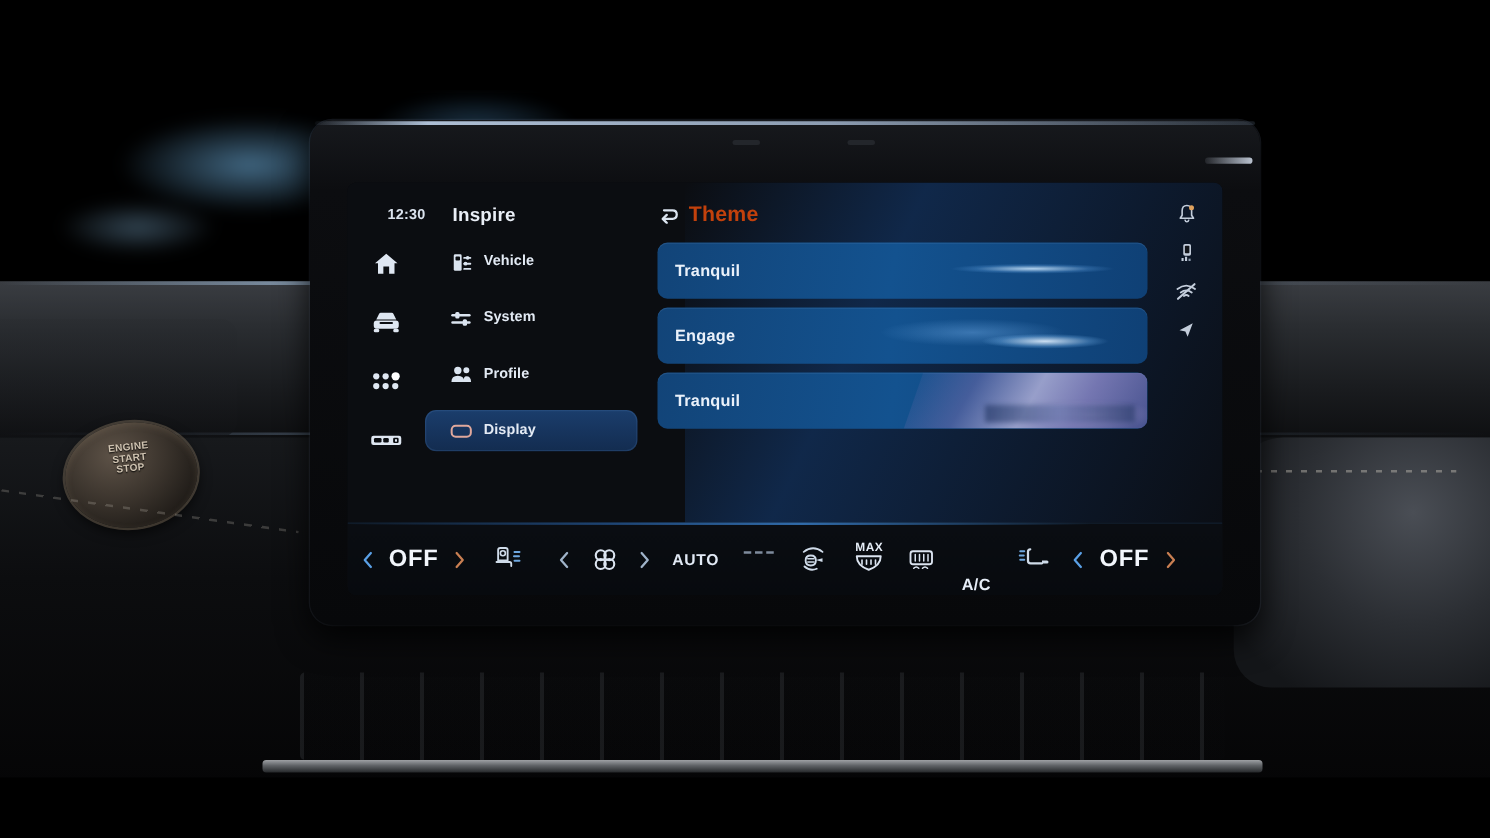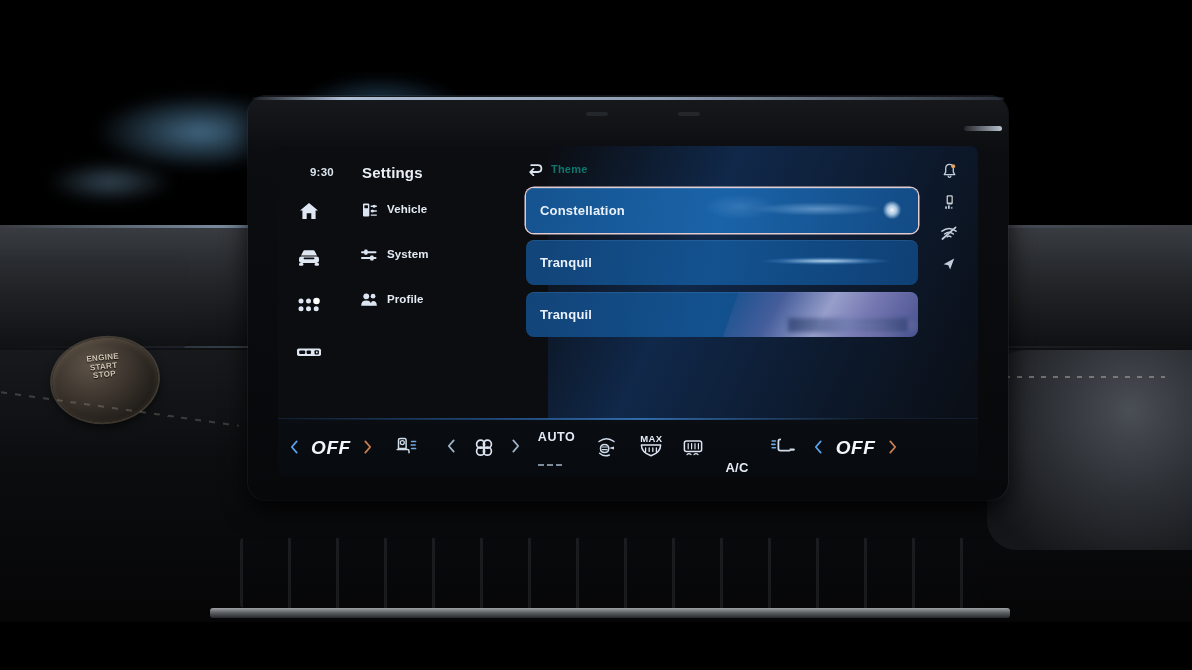--- a/index.html
+++ b/index.html
@@ -164,21 +164,21 @@
     box-shadow:inset 0 0 0 1px rgba(90,140,200,.18);
   }
   .set-item.two-line { height:36px; margin-bottom:0; }
 
   
   .theme-panel {
     position:absolute; left:242px; top:0; width:398px; height:272px; z-index:3; padding-top:16px;
   }
   .theme-head { display:flex; align-items:center; gap:8px; margin-bottom:12px; padding-left:6px; }
   .theme-head .back { width:17px; height:14px; display:flex; align-items:center; }
-  .theme-head .t { font-size:11px; font-weight:bold; color:#0f766e; letter-spacing:.2px; }
+  .theme-head .t { font-size:17px; font-weight:bold; color:#c2410c; letter-spacing:.2px; }
   .theme-list { display:flex; flex-direction:column; gap:7px; padding-left:6px; }
   .theme-row {
     position:relative; height:45px; border-radius:8px; overflow:hidden;
     display:flex; align-items:center;
     background:linear-gradient(100deg,#124478 0%,#13528f 48%,#0f4075 100%);
     box-shadow:inset 0 1px 0 rgba(160,200,245,.12);
   }
   .theme-row .name {
     position:relative; z-index:3; margin-left:14px;
     font-size:13px; font-weight:bold; color:#eaf1fa; letter-spacing:.2px;
@@ -226,26 +226,26 @@
   .climate {
     position:relative; flex:0 0 58px; height:58px; width:700px;
     background:linear-gradient(180deg,#0a0d12 0%,#070a0e 100%);
     display:flex; align-items:center; z-index:4;
     border-top:1px solid rgba(40,70,110,.35);
   }
   .climate:before {
     content:""; position:absolute; left:0; top:-1px; width:700px; height:2px;
     background:linear-gradient(90deg, rgba(30,80,150,0) 0%, rgba(45,110,190,.5) 30%, rgba(60,135,215,.75) 52%, rgba(30,80,150,0) 85%);
   }
-  .cl-grp { display:flex; align-items:flex-start;font-style:italic; }
+  .cl-grp { display:flex; align-items:center; }
   .cl-btn { display:flex; align-items:center; justify-content:center; cursor:default; }
   .chev { width:16px; height:20px; display:flex; align-items:center; justify-content:center; }
   .temp { font-size:19px; font-weight:bold; color:#f2f6fc; letter-spacing:.6px; }
   .cl-ico { width:26px; height:24px; display:flex; align-items:center; justify-content:center; }
-  .auto-wrap { display:flex; flex-direction:column; align-items:flex-start; gap:20px; }
+  .auto-wrap { display:flex; flex-direction:row; align-items:flex-start; gap:20px; }
   .auto-t { font-size:12.5px; font-weight:bold; color:#e2eaf5; letter-spacing:.6px; }
   .auto-dash { display:flex; gap:3px; }
   .auto-dash i { display:block; width:6px; height:2px; background:#7e8b9c; }
   .maxd { display:flex; flex-direction:column; align-items:center; }
   .maxd .mt { font-size:9.5px; font-weight:bold; color:#e6edf7; letter-spacing:.4px; margin-bottom:-1px; }
   .ac { font-size:13px; font-weight:bold; color:#e6edf7; letter-spacing:.3px;margin-top:40px; }
 </style>
 </head>
 <body>
 
@@ -314,22 +314,22 @@
             <rect x="2" y="3.5" width="24" height="7.5" rx="1.8" fill="#dfe7f2"></rect>
             <rect x="4.2" y="5.4" width="6" height="3.6" rx="1" fill="#0b0d11"></rect>
             <rect x="11.6" y="5.4" width="4.4" height="3.6" rx="1" fill="#0b0d11"></rect>
             <rect x="19.5" y="5.2" width="4.4" height="4.2" rx="1" fill="#0b0d11"></rect>
             <rect x="21" y="6.4" width="1.6" height="1.9" fill="#dfe7f2"></rect>
           </svg>
         </div>
       </div>
 
       <div class="settings-col">
-        <div class="clock">9:30</div>
-        <div class="set-title">Settings</div>
+        <div class="clock">12:30</div>
+        <div class="set-title">Inspire</div>
 
         <div class="set-list">
 
           <div class="set-item">
             <span class="ico">
               <svg width="17" height="16" viewBox="0 0 17 16">
                 <path d="M2 2.5 Q2 1.4 3.1 1.4 L7.2 1.4 Q8.3 1.4 8.3 2.5 L8.3 13.5 Q8.3 14.6 7.2 14.6 L3.1 14.6 Q2 14.6 2 13.5 Z" fill="#dbe4f0"></path>
                 <rect x="3.4" y="3.2" width="3.6" height="3.1" rx=".7" fill="#0b0d11"></rect>
                 <rect x="9.6" y="3.5" width="6.4" height="1.5" rx=".7" fill="#dbe4f0"></rect>
                 <circle cx="13.1" cy="4.25" r="1.5" fill="#dbe4f0"></circle>
@@ -358,44 +358,52 @@
               <svg width="19" height="15" viewBox="0 0 19 15">
                 <circle cx="6.6" cy="4.2" r="3.1" fill="#dbe4f0"></circle>
                 <path d="M1.2 14 Q1.2 8.6 6.6 8.6 Q12 8.6 12 14 Z" fill="#dbe4f0"></path>
                 <circle cx="13.8" cy="4" r="2.5" fill="#dbe4f0"></circle>
                 <path d="M10.8 14 Q11.4 9 13.8 9 Q17.8 9 17.8 14 Z" fill="#dbe4f0"></path>
               </svg>
             </span>
             <span class="lbl">Profile</span>
           </div>
 
+          <div class="set-item active">
+            <span class="ico">
+              <svg width="19" height="14" viewBox="0 0 19 14">
+                <rect x="1.4" y="2.4" width="16.2" height="9.2" rx="3.4" fill="none" stroke="#e0a89c" stroke-width="1.7"></rect>
+              </svg>
+            </span>
+            <span class="lbl">Display</span>
+          </div>
 
 
         </div>
       </div>
 
       <div class="theme-panel">
         <div class="theme-head">
           <span class="back">
             <svg width="17" height="13" viewBox="0 0 17 13">
               <path d="M5.2 2.2 L12 2.2 Q15.4 2.2 15.4 5.6 Q15.4 9 12 9 L5.2 9" fill="none" stroke="#dbe4f0" stroke-width="1.8" stroke-linecap="round"></path>
               <path d="M7.4 5.9 L4.2 9.1 L7.4 12.3" fill="none" stroke="#dbe4f0" stroke-width="1.8" stroke-linecap="round" stroke-linejoin="round"></path>
             </svg>
           </span>
           <span class="t">Theme</span>
         </div>
 
         <div class="theme-list">
-          <div class="theme-row selected">
-            <div class="art art-constellation"></div>
-            <span class="name">Constellation</span>
-          </div>
           <div class="theme-row">
             <div class="art art-tranquil"></div>
             <span class="name">Tranquil</span>
+          </div>
+          <div class="theme-row">
+            <div class="art art-engage"></div>
+            <span class="name">Engage</span>
           </div>
           <div class="theme-row">
             <div class="art art-inspire"></div>
             <span class="name">Tranquil</span>
           </div>
         </div>
       </div>
 
       <div class="status-col">
         <span class="si">

